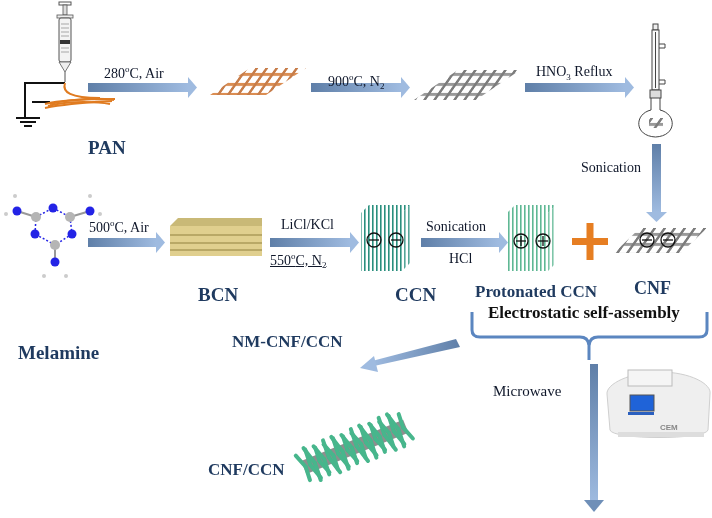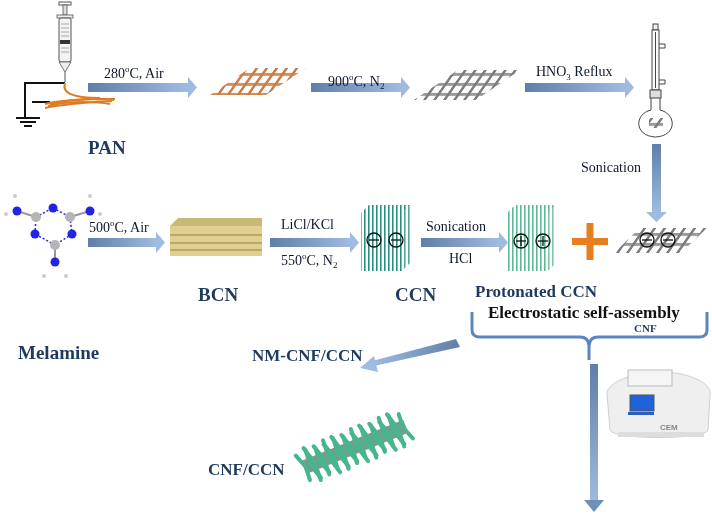--- a/index.html
+++ b/index.html
@@ -300,33 +300,34 @@
   <span>HNO</span><sub>3</sub><span> Reflux</span>
 </div>
 <div class="label" style="left:44px;top:137px;margin-left:44px;">PAN</div>
 
 <div class="cond" style="left:581px;top:160px;">Sonication</div>
 
 <div class="cond" style="left:89px;top:218px;">
   <span>500</span><sup>o</sup><span>C, Air</span>
 </div>
 <div class="cond" style="left:281px;top:217px;">LiCl/KCl</div>
-<div class="cond" style="left:281px;top:251px;">
+<div class="cond" style="left:270px;top:251px;text-decoration:underline;">
   <span>550</span><sup>o</sup><span>C, N</span><sub>2</sub>
 </div>
 <div class="cond" style="left:426px;top:219px;">Sonication</div>
 <div class="cond" style="left:449px;top:251px;">HCl</div>
 
 <div class="label" style="left:198px;top:284px;">BCN</div>
 <div class="label" style="left:363px;top:284px;margin-left:32px;">CCN</div>
 <div class="label" style="left:475px;top:282px;font-size:17px;">Protonated CCN</div>
-<div class="label" style="left:634px;top:278px;font-size:11px;margin-top:44px;">CNF</div>
+<div class="label" style="left:634px;top:278px;font-size:18px;">CNF</div>
 <div class="label" style="left:18px;top:310px;margin-top:32px;">Melamine</div>
 
 <div class="black-bold" style="left:488px;top:303px;font-size:17px;">Electrostatic self-assembly</div>
 
-<div class="label" style="left:232px;top:346px;font-size:17px;margin-left:20px;">NM-CNF/CCN</div>
+<div class="label" style="left:232px;top:332px;font-size:17px;">NM-CNF/CCN</div>
 
 <div class="cond" style="left:493px;top:380px;font-size:15px;line-height:22px;">
+  <div>Microwave</div>
 </div>
 <div class="abs" style="left:660px;top:423px;font-size:8px;font-weight:bold;color:#888;font-family:'Liberation Sans',sans-serif;">CEM</div>
 
 <div class="label" style="left:208px;top:460px;font-size:17px;">CNF/CCN</div>
 
 </body></html>

